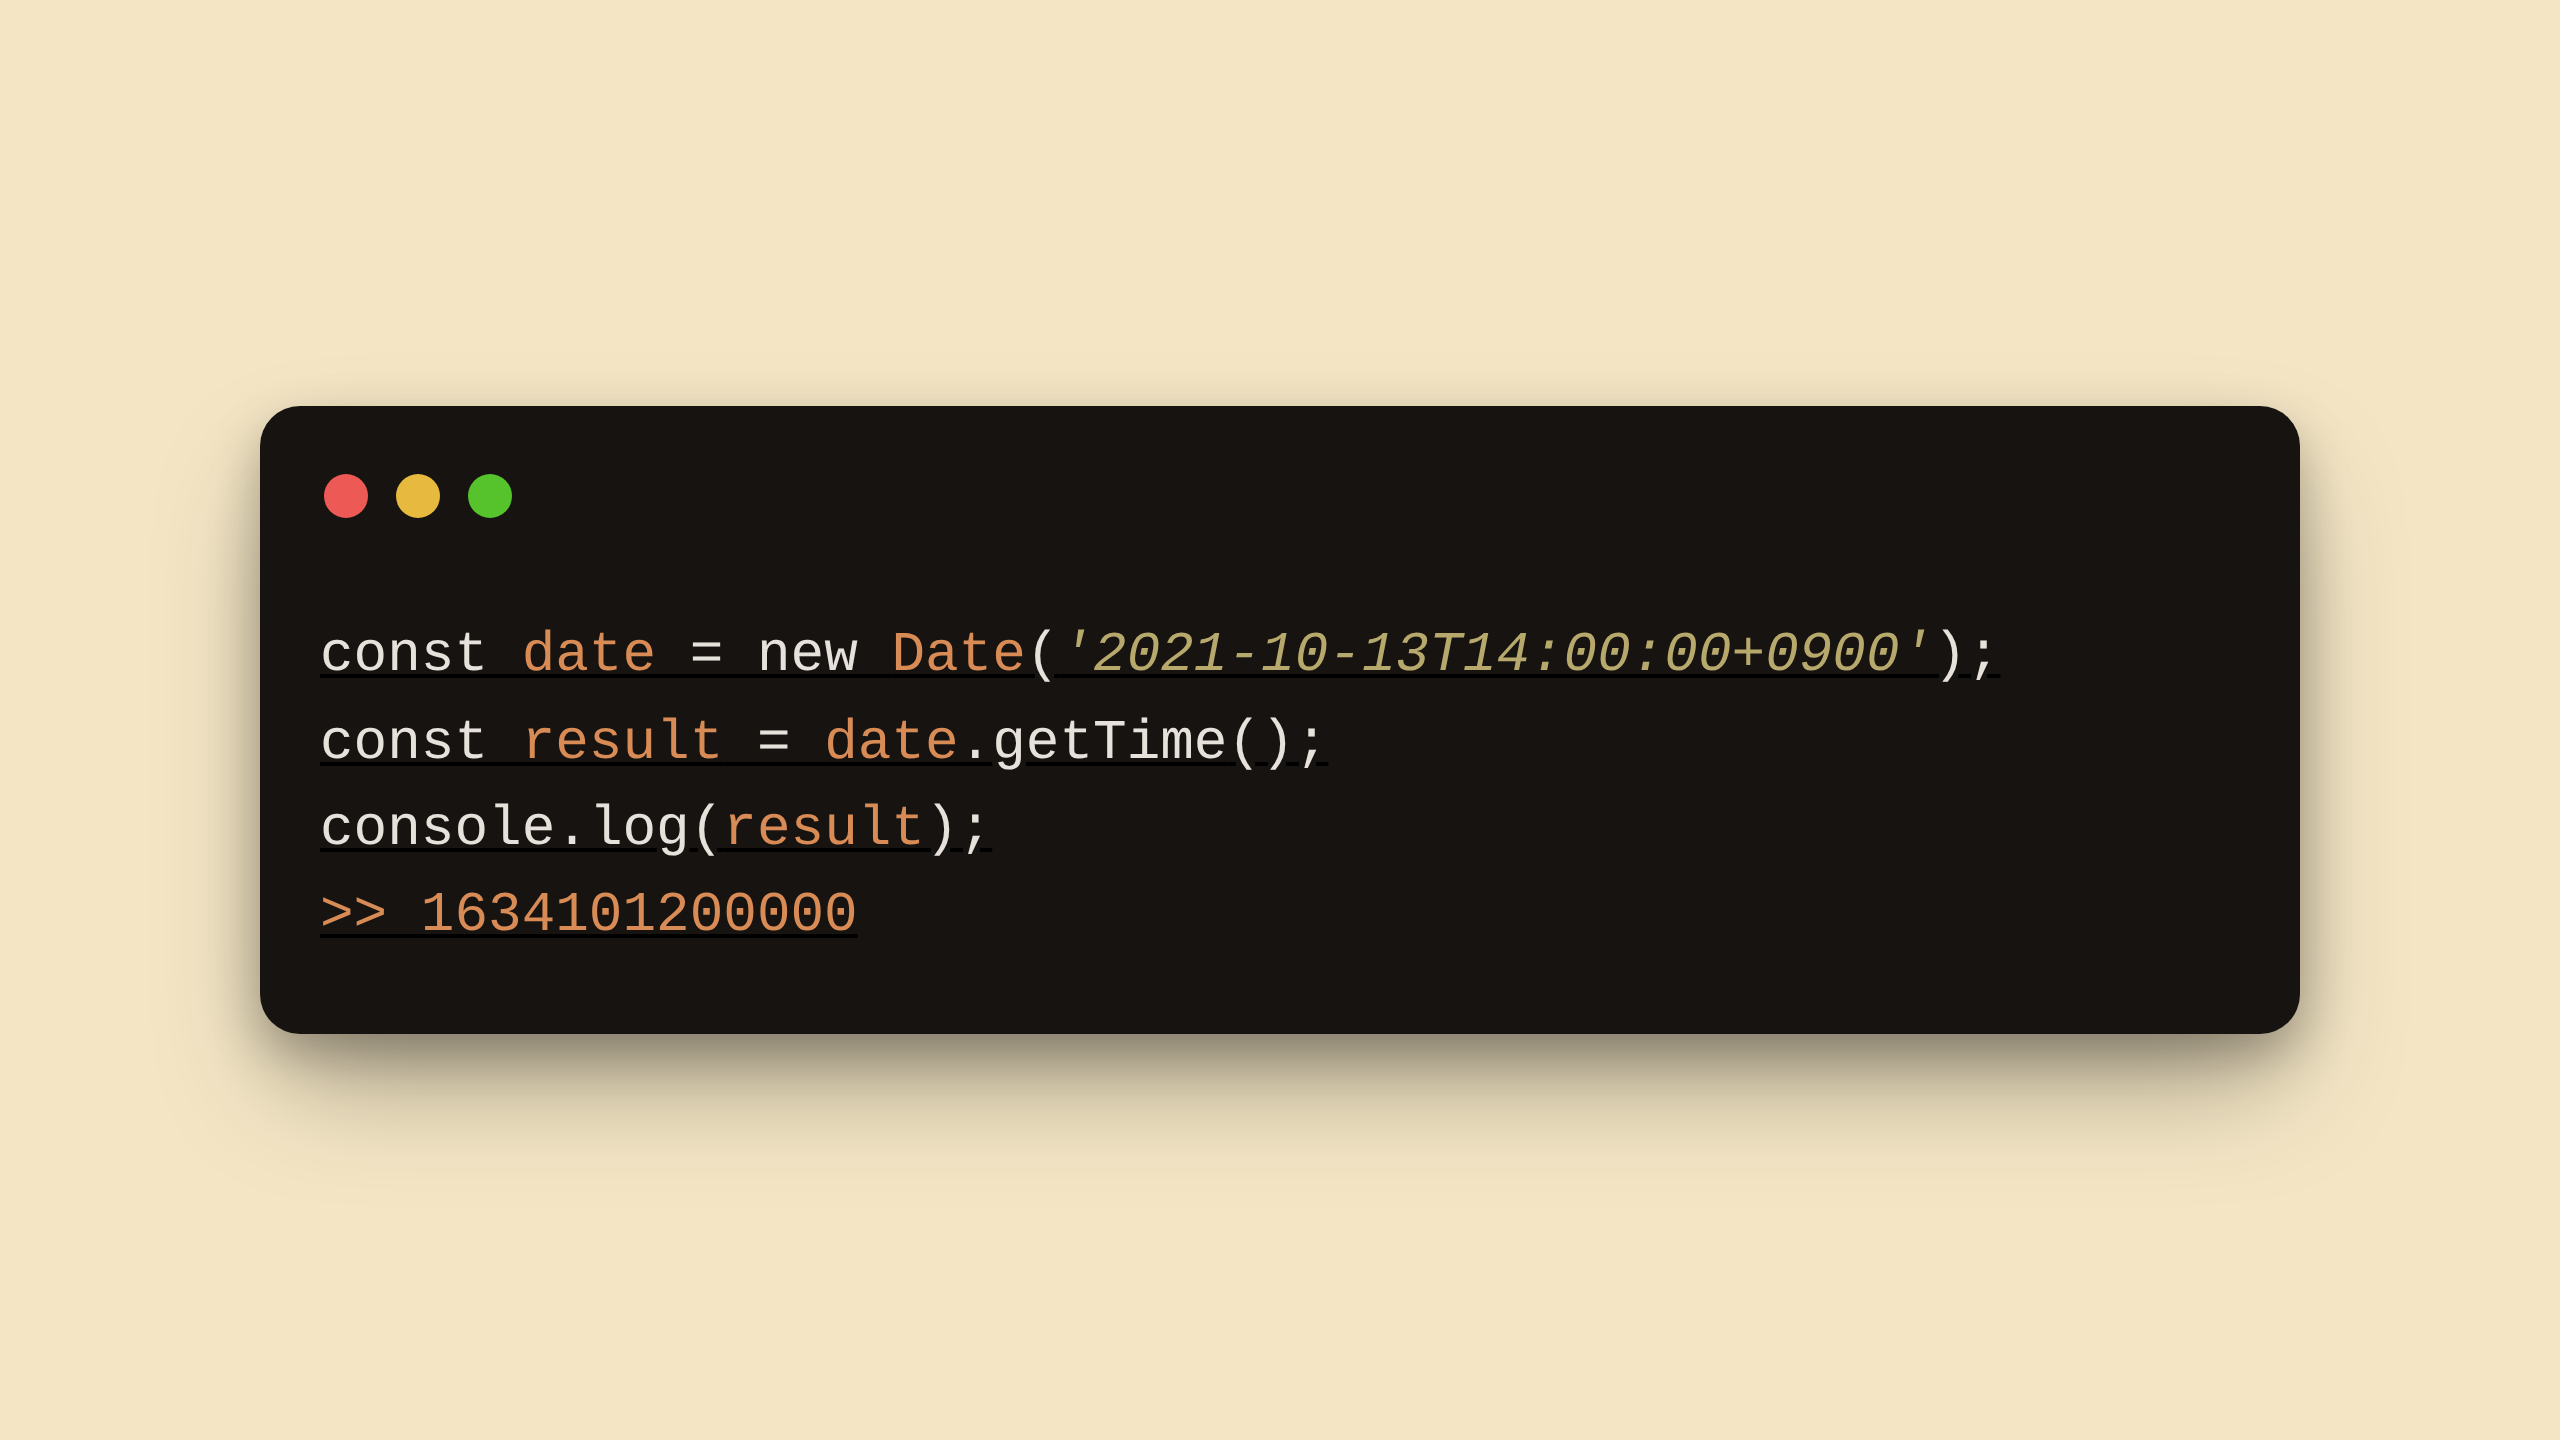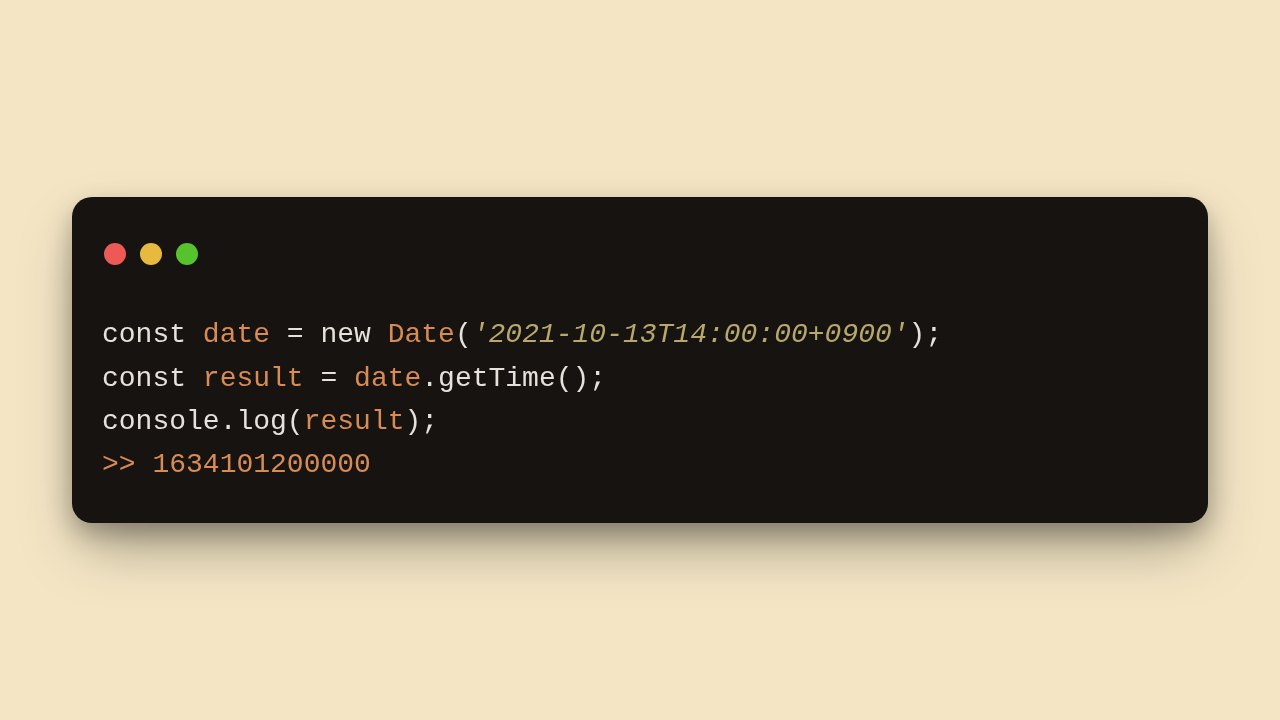--- a/index.html
+++ b/index.html
@@ -5,25 +5,26 @@
     * { box-sizing: border-box; margin: 0; padding: 0; }
     html, body { width: 1280px; height: 720px; overflow: hidden; }
     body {
       background: #f4e6c5;
       display: flex;
       align-items: center;
       justify-content: center;
       font-family: ui-monospace, "SF Mono", Menlo, Consolas, "Liberation Mono", monospace;
     }
     .window {
-      width: 1136px;
+      width: 1020px;
       background: #161311;
       border-radius: 20px;
       box-shadow: 0 30px 60px -10px rgba(0,0,0,0.35), 0 10px 25px rgba(0,0,0,0.25);
-      padding: 42px 30px 36px 30px;
+      padding: 30px 30px 36px 30px;
+      text-decoration: underline;
     }
     .titlebar {
       display: flex;
       gap: 14px;
       padding: 4px 2px 0 2px;
     }
     .dot {
       width: 22px; height: 22px;
       border-radius: 50%;
     }

